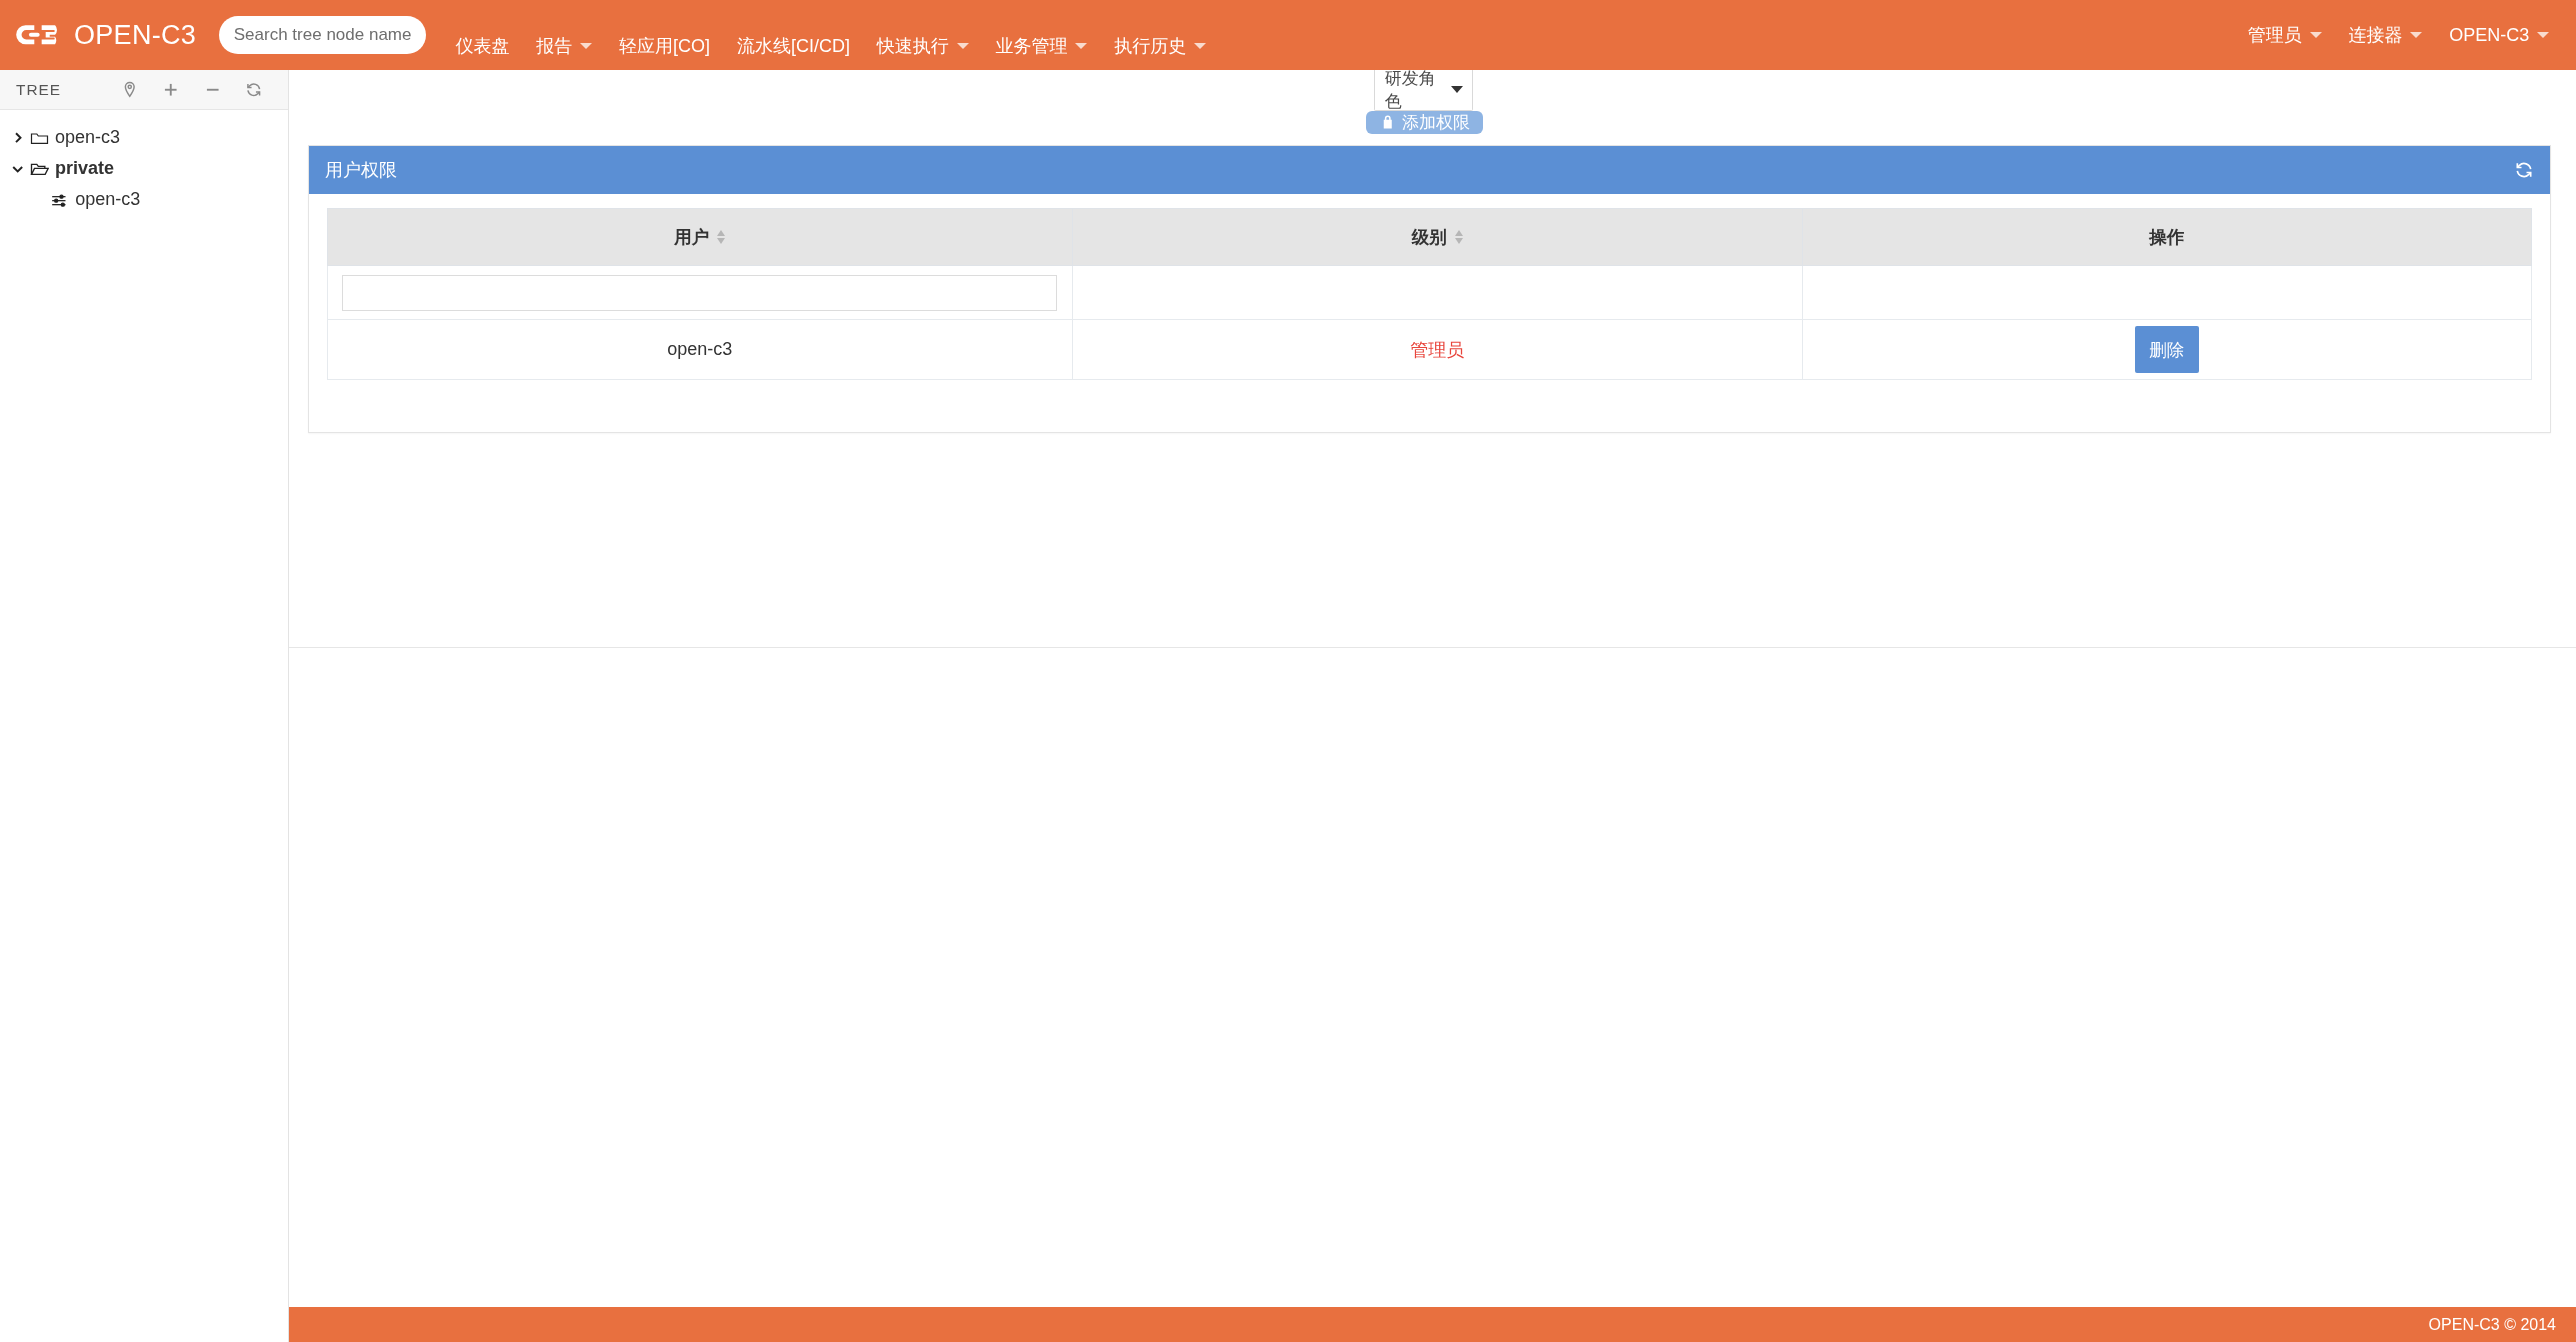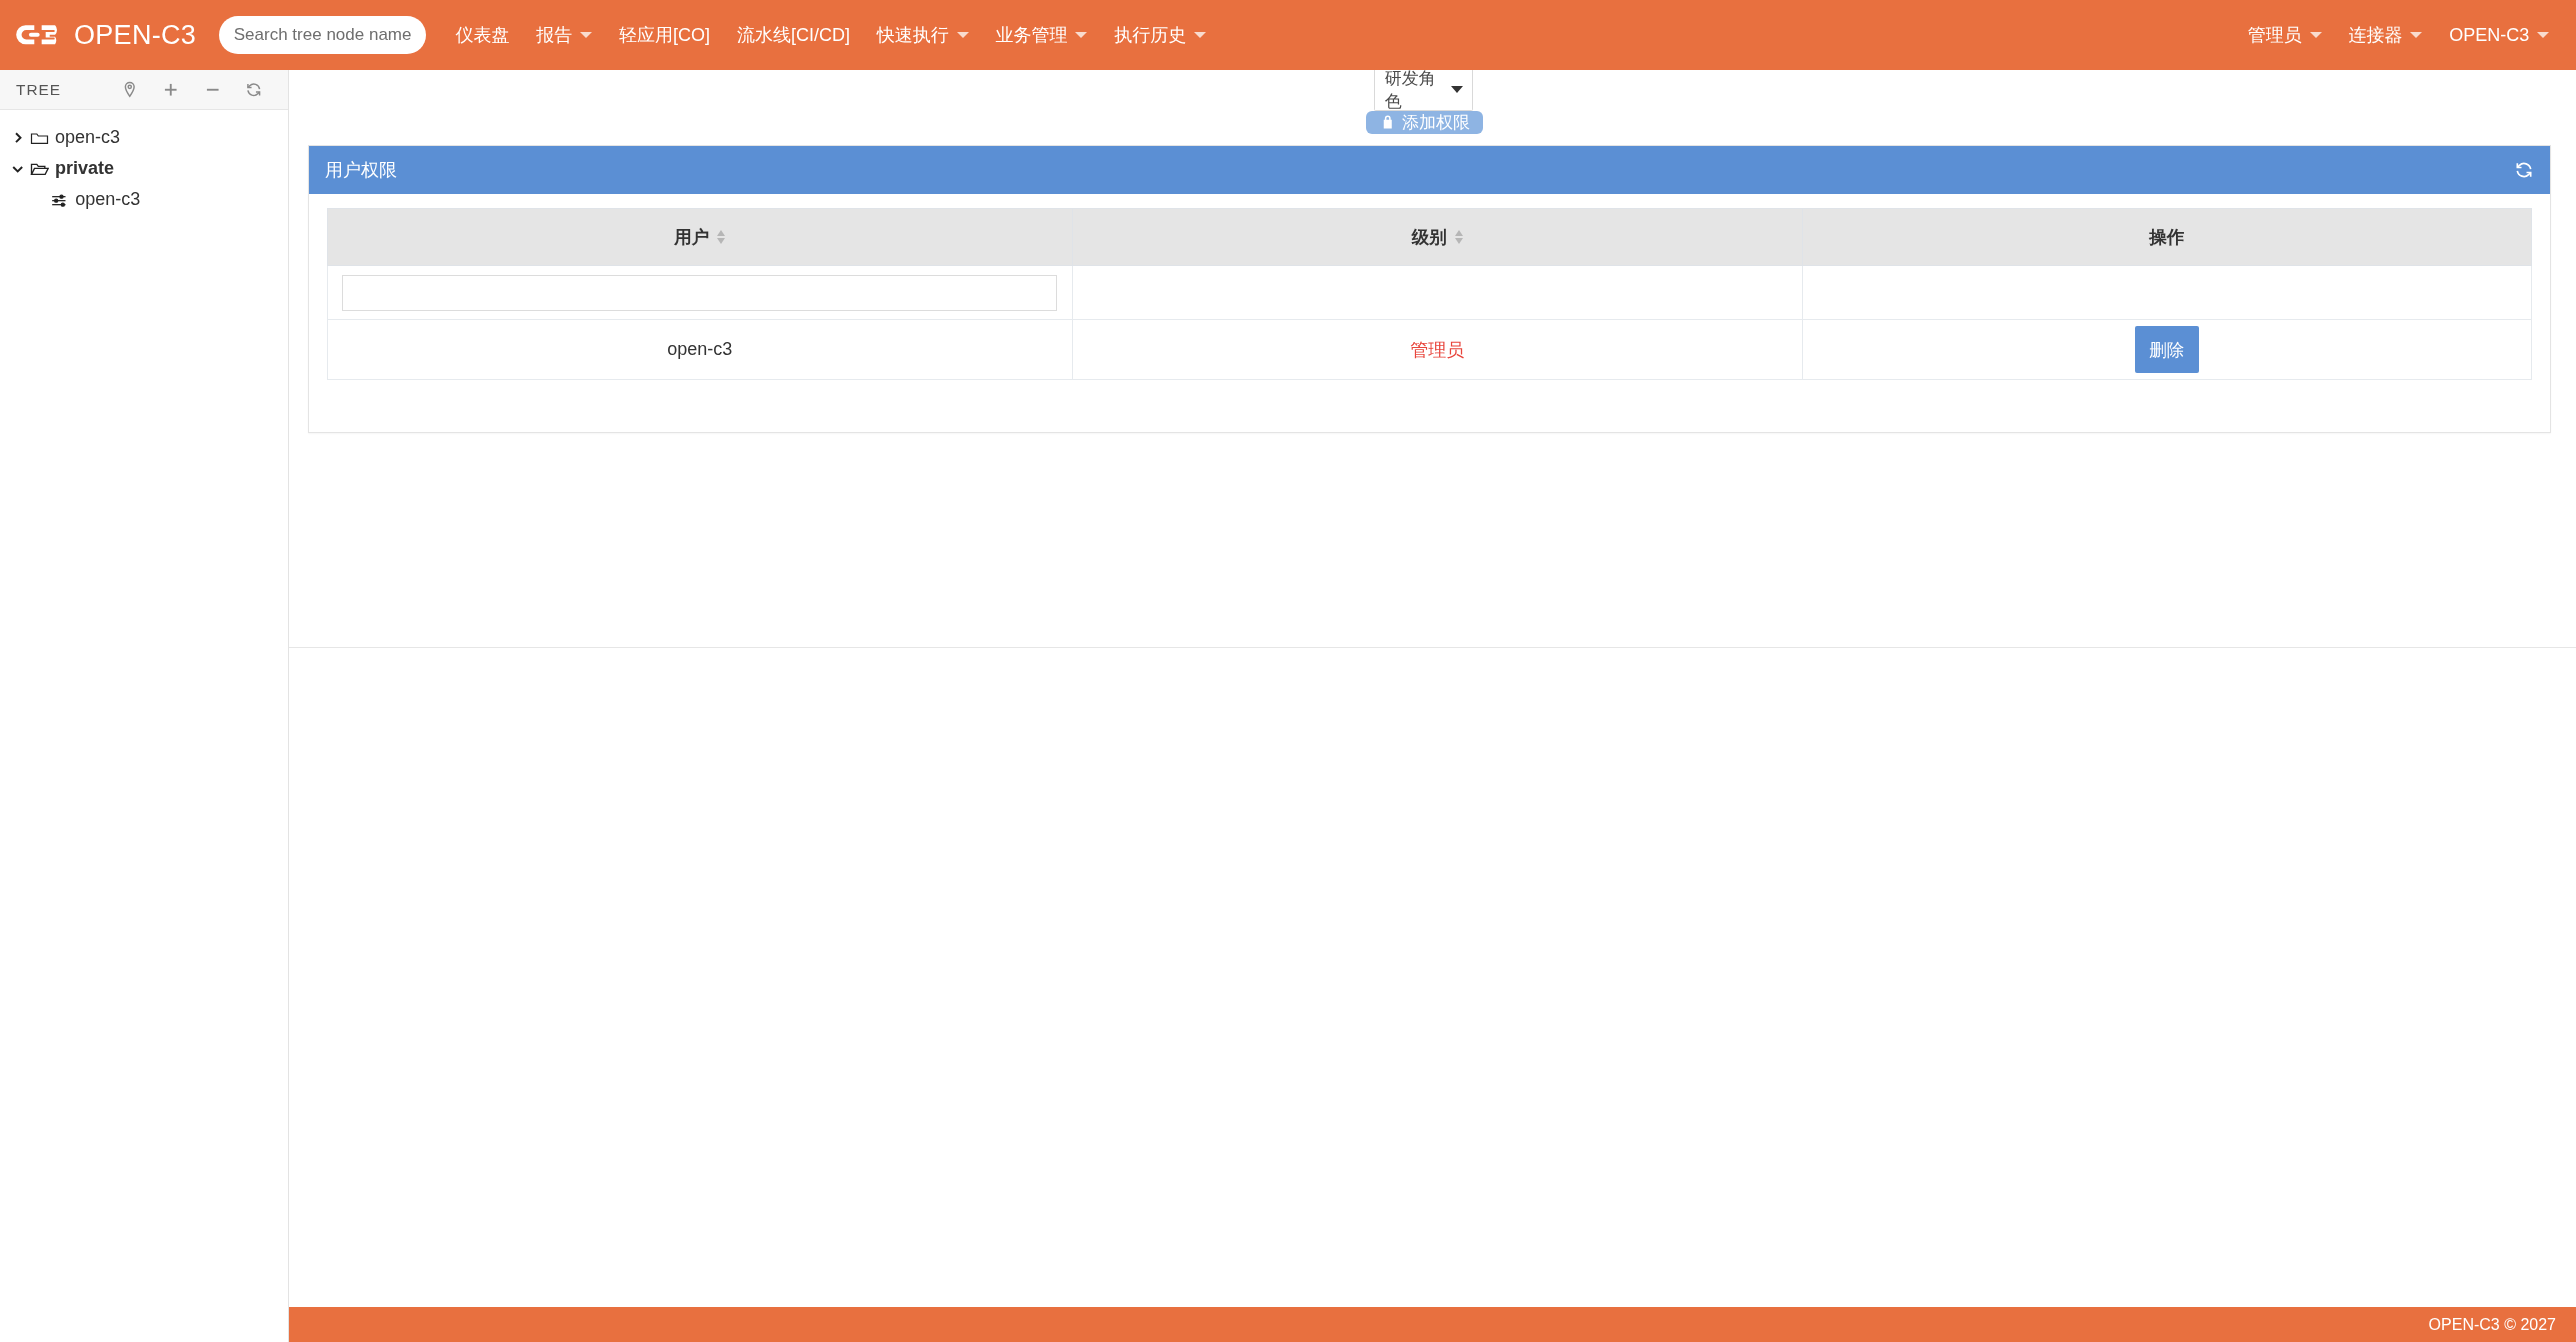--- a/index.html
+++ b/index.html
@@ -32,21 +32,21 @@
   .nav-search {
     width: 207px; height: 38px;
     background: #ffffff; border-radius: 19px;
     display: flex; align-items: center; justify-content: center;
     margin-right: 16px;
     border: none; outline: none;
     font-size: 17px; color: #555; text-align: center;
     font-family: "Liberation Sans", sans-serif;
   }
   .nav-search::placeholder { color: #6e6e6e; opacity: 1; }
-  .nav-items { display: flex; align-items: center; height: 49px; }
+  .nav-items { display: flex; height: 49px; }
   .nav-item {
     display: flex; align-items: center;
     color: #ffffff; font-size: 18px;
     padding: 0 13.4px; height: 70px;
     white-space: nowrap; cursor: pointer;
   }
   .nav-item .lbl { line-height: 1; }
   .caret {
     display: inline-block; margin-left: 8px;
     width: 0; height: 0;
@@ -414,15 +414,15 @@
           </tr>
         </tbody>
       </table>
     </div>
   </div>
 
   <div class="content-divider"></div>
 </div>
 
 <div class="footer">
-  <span class="footer-text">OPEN-C3 © 2027</span>
+  <span class="footer-text">OPEN-C3 © 2014</span>
 </div>
 
 
 </body></html>

